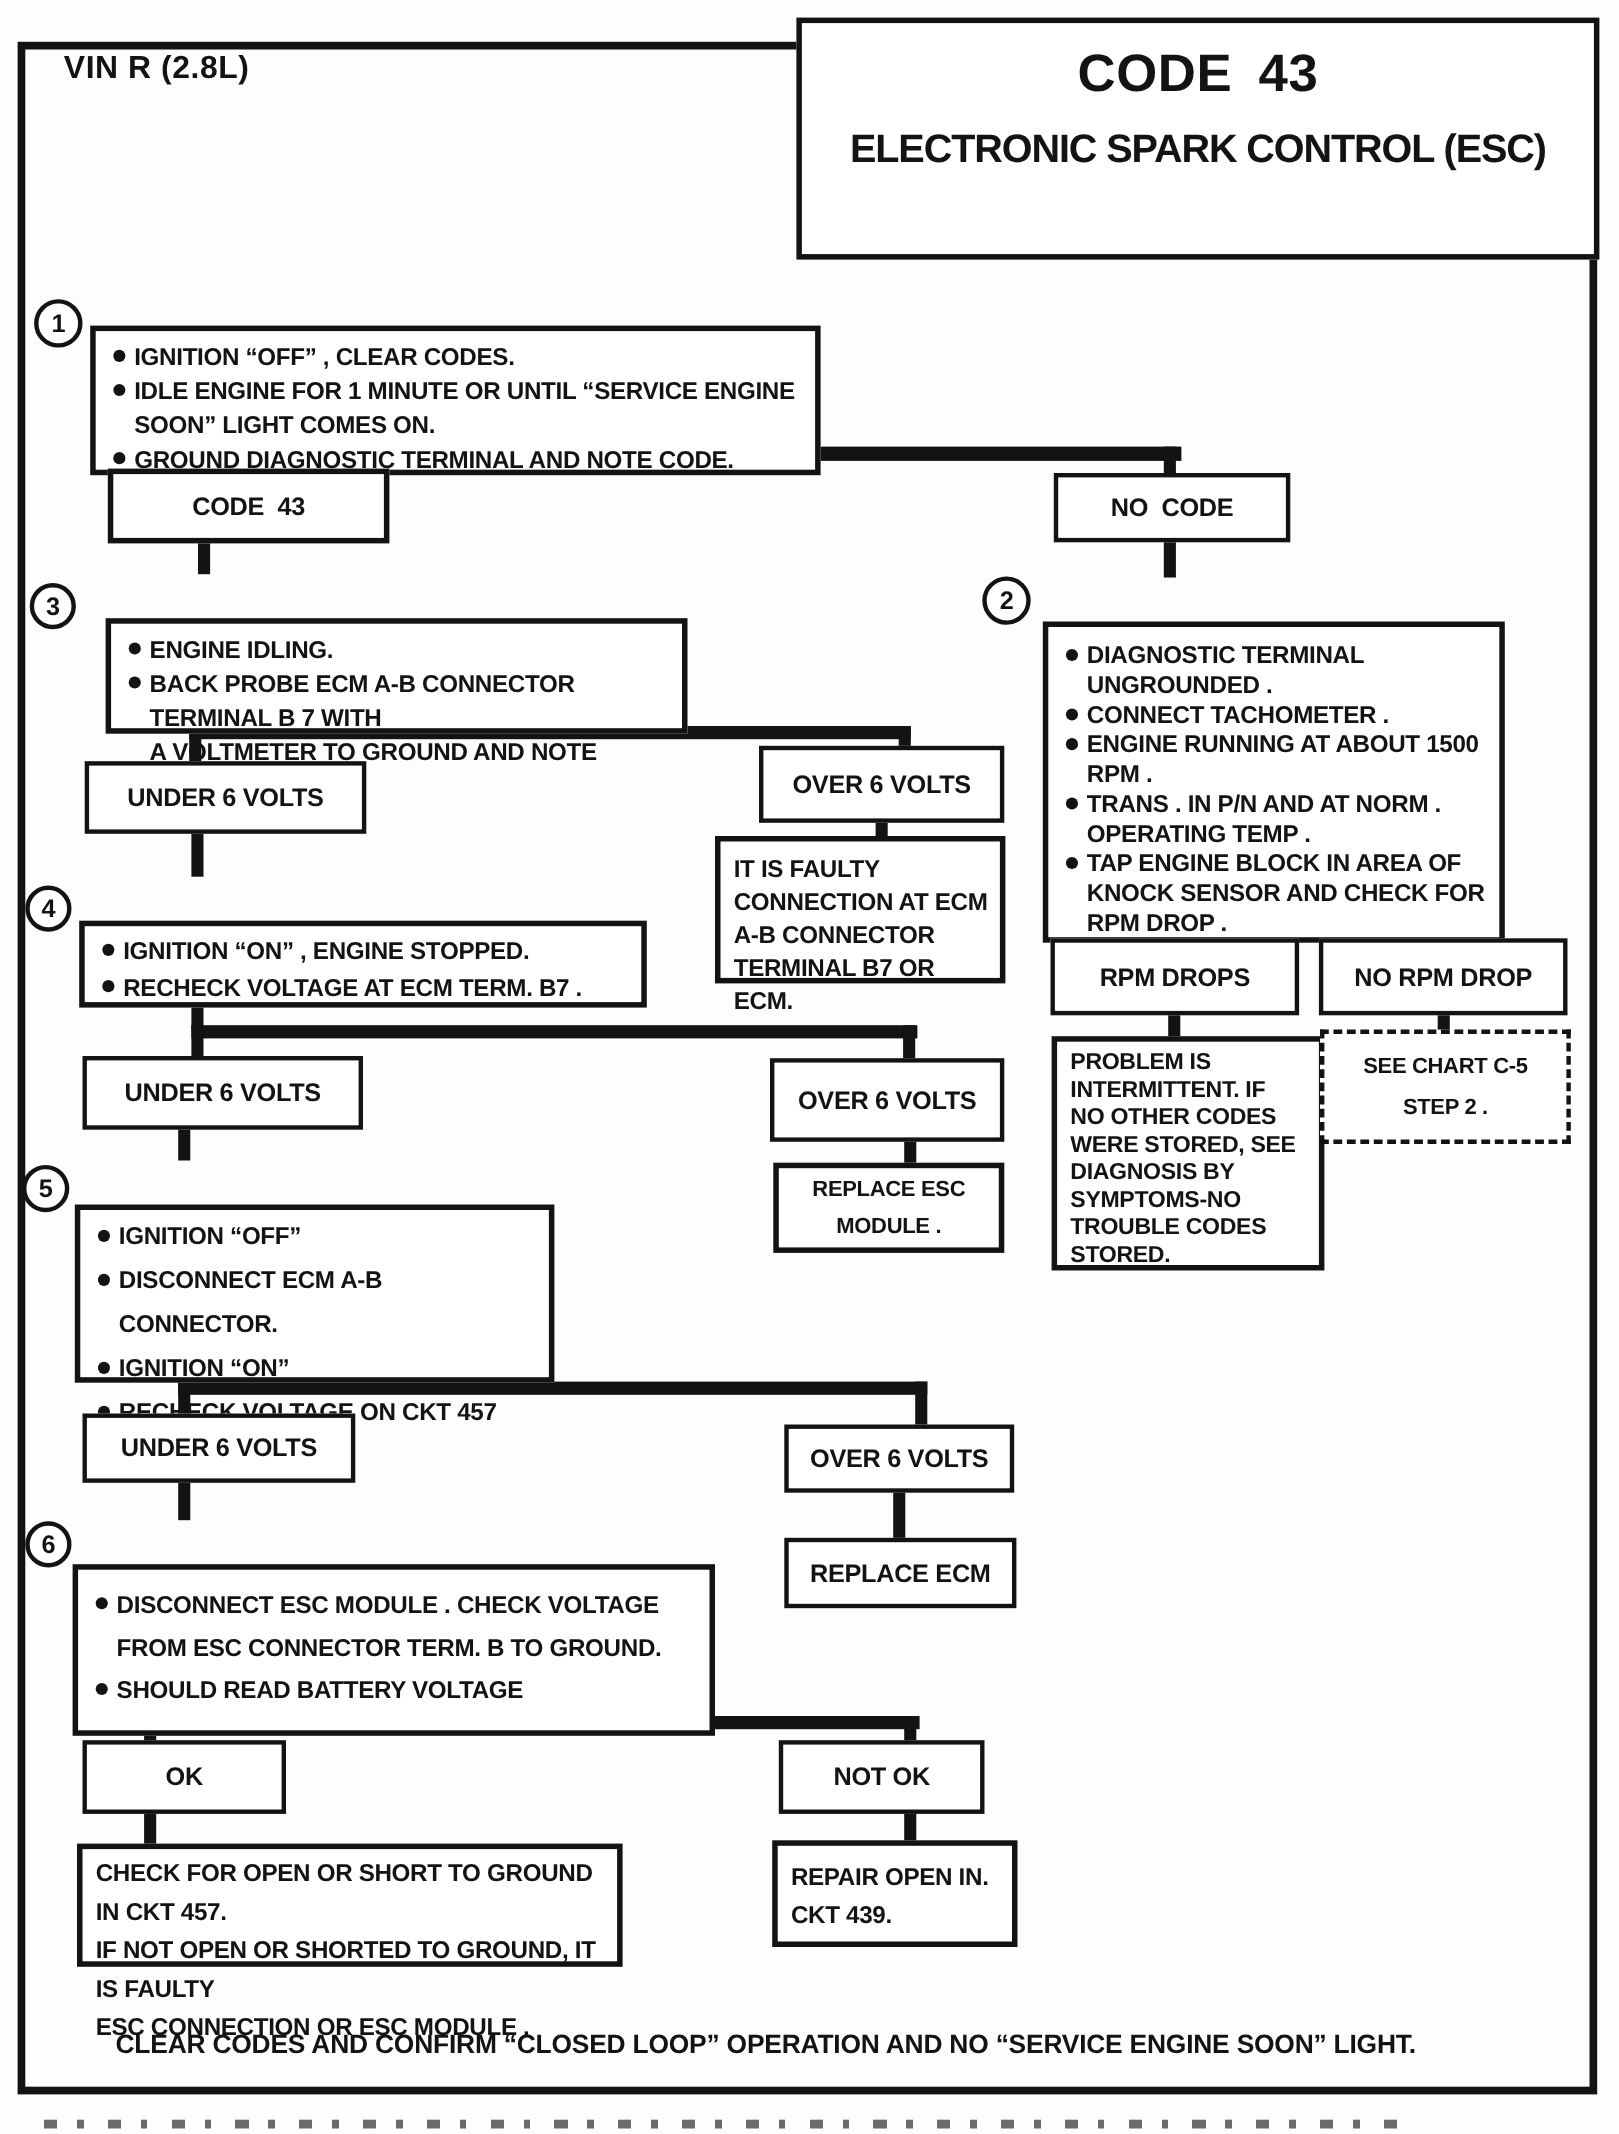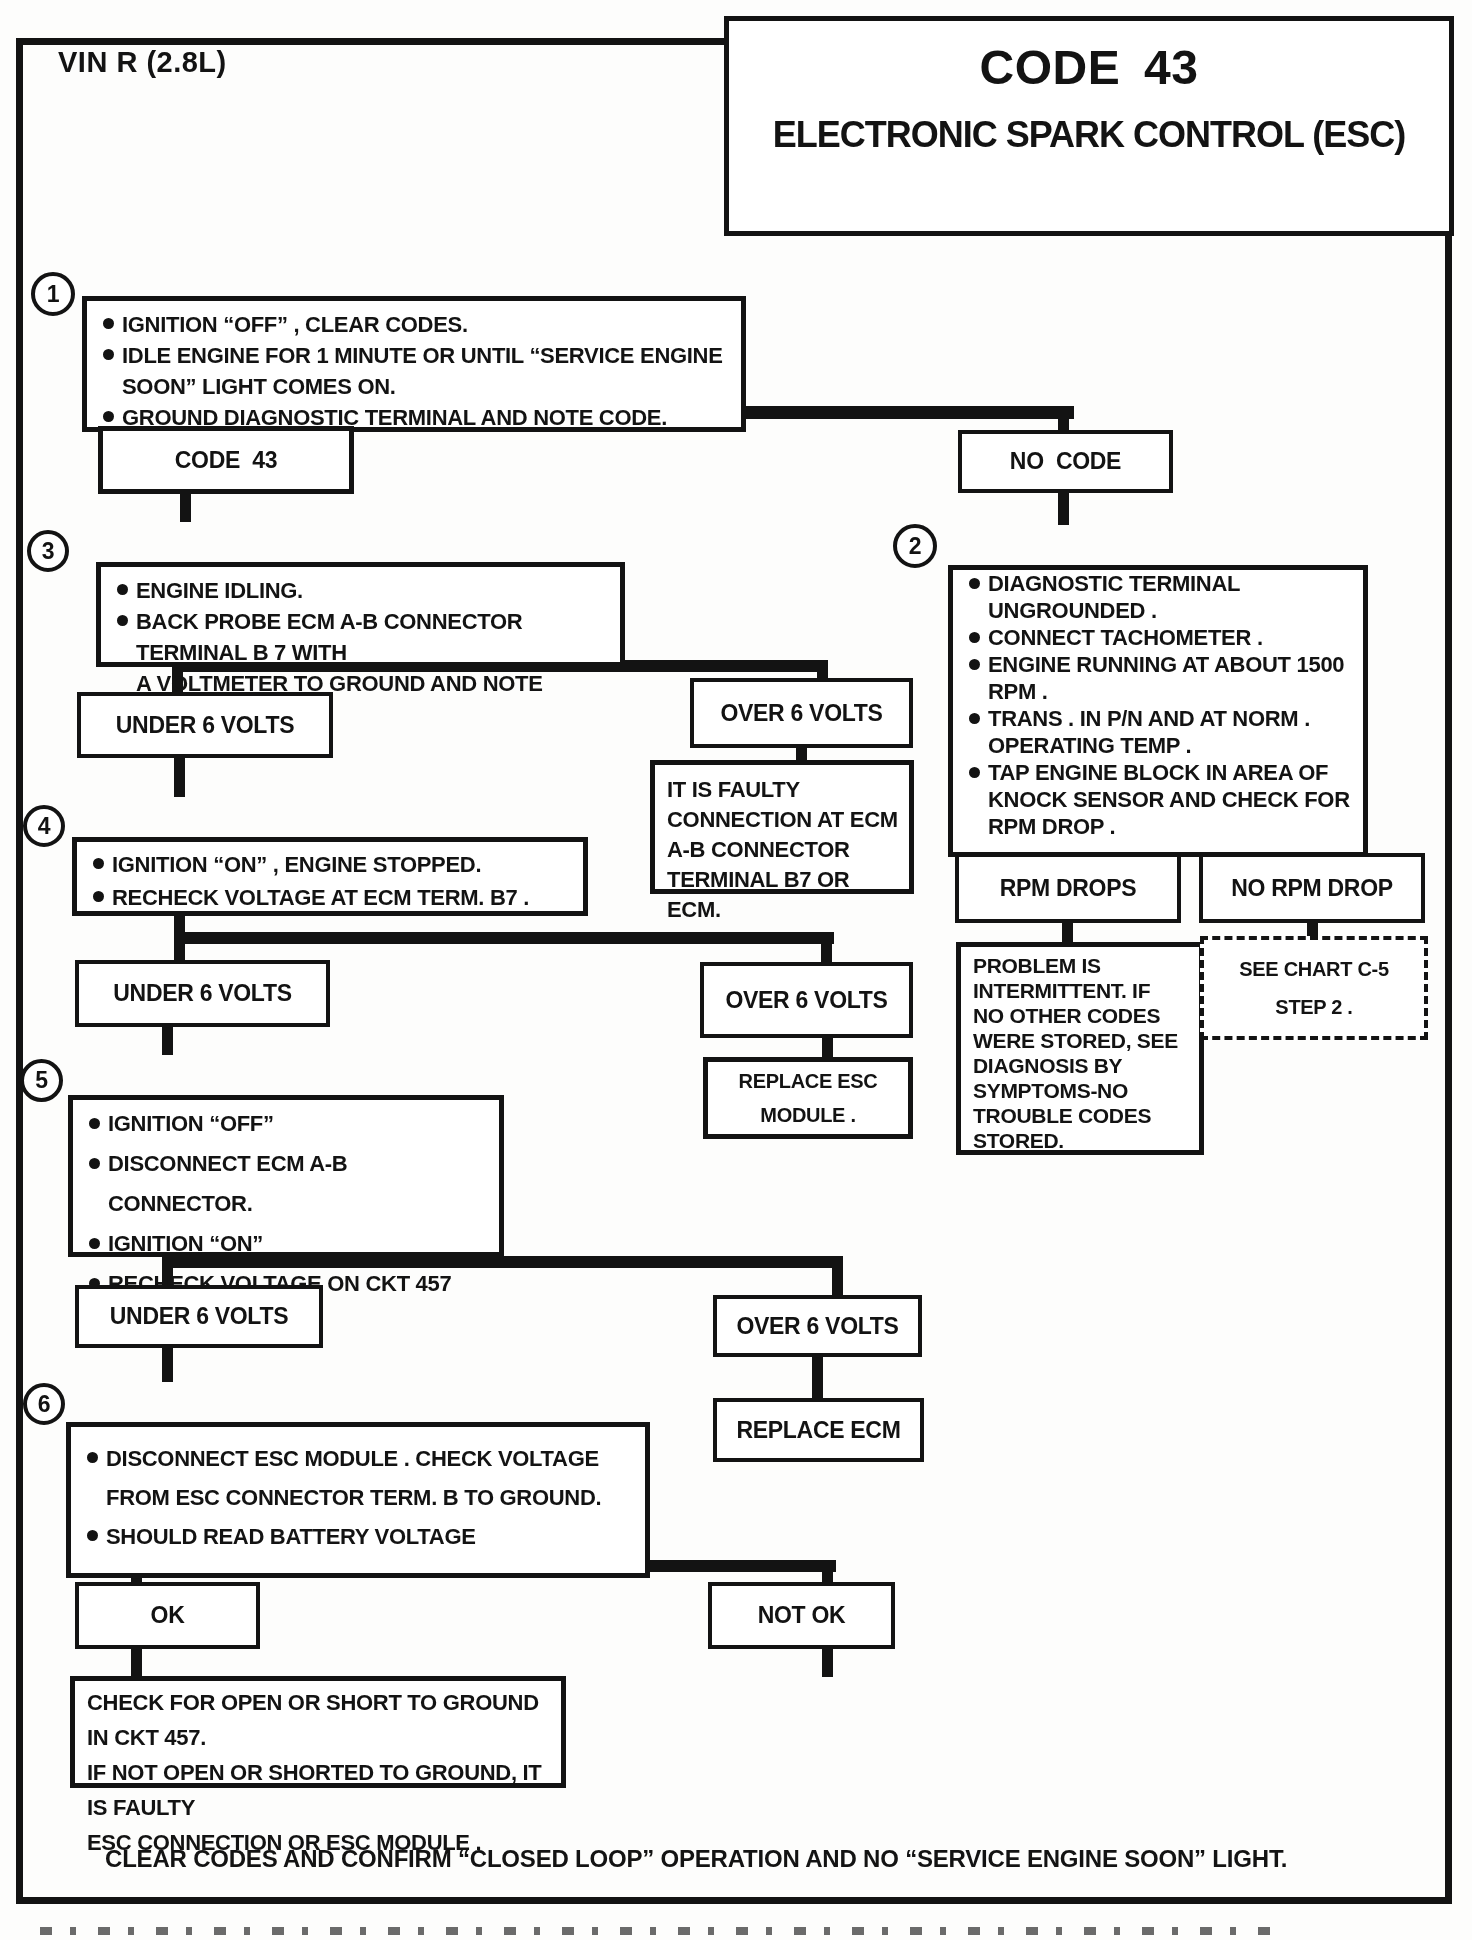--- a/index.html
+++ b/index.html
@@ -137,21 +137,21 @@
         <span class="dot"></span>
         <span class="t">ENGINE IDLING.</span>
       </div>
     <div class="bul">
         <span class="dot"></span>
         <span class="t">BACK PROBE ECM A-B CONNECTOR TERMINAL B 7 WITH
 A VOLTMETER TO GROUND AND NOTE  VOLTAGE.</span>
       </div>
   </div>
 
-  <div class="box pbox lh27" style="left:948px;top:521px;width:420px;height:292px;padding-top:0">
+  <div class="box pbox lh27" style="left:948px;top:521px;width:420px;height:292px;padding-top:12px">
     <div class="bul">
         <span class="dot"></span>
         <span class="t">DIAGNOSTIC TERMINAL
 UNGROUNDED .</span>
       </div>
     <div class="bul">
         <span class="dot"></span>
         <span class="t">CONNECT TACHOMETER .</span>
       </div>
     <div class="bul">
@@ -245,18 +245,20 @@
   </div>
 
   <div class="box lbox" style="left:713px;top:1398px;width:211px;height:64px">REPLACE ECM</div>
 
   <div class="box lbox" style="left:75px;top:1582px;width:185px;height:67px">OK</div>
   <div class="box lbox" style="left:708px;top:1582px;width:187px;height:67px">NOT OK</div>
 
   <div class="box tbox" style="left:70px;top:1676px;width:496px;height:112px;line-height:35px;padding-top:4px">CHECK FOR OPEN OR SHORT TO GROUND IN CKT 457.
 IF NOT OPEN OR SHORTED TO GROUND, IT IS FAULTY
 ESC CONNECTION OR ESC MODULE .</div>
+  <div class="box tbox" style="left:702px;top:1673px;width:223px;height:97px;line-height:34px;padding-top:12px">REPAIR OPEN IN.
+CKT 439.</div>
 
   <div class="footer">CLEAR CODES AND CONFIRM “CLOSED LOOP”  OPERATION AND NO “SERVICE ENGINE SOON” LIGHT.</div>
 
   <div class="artifact"></div>
 
 </div>
 
 </body></html>

